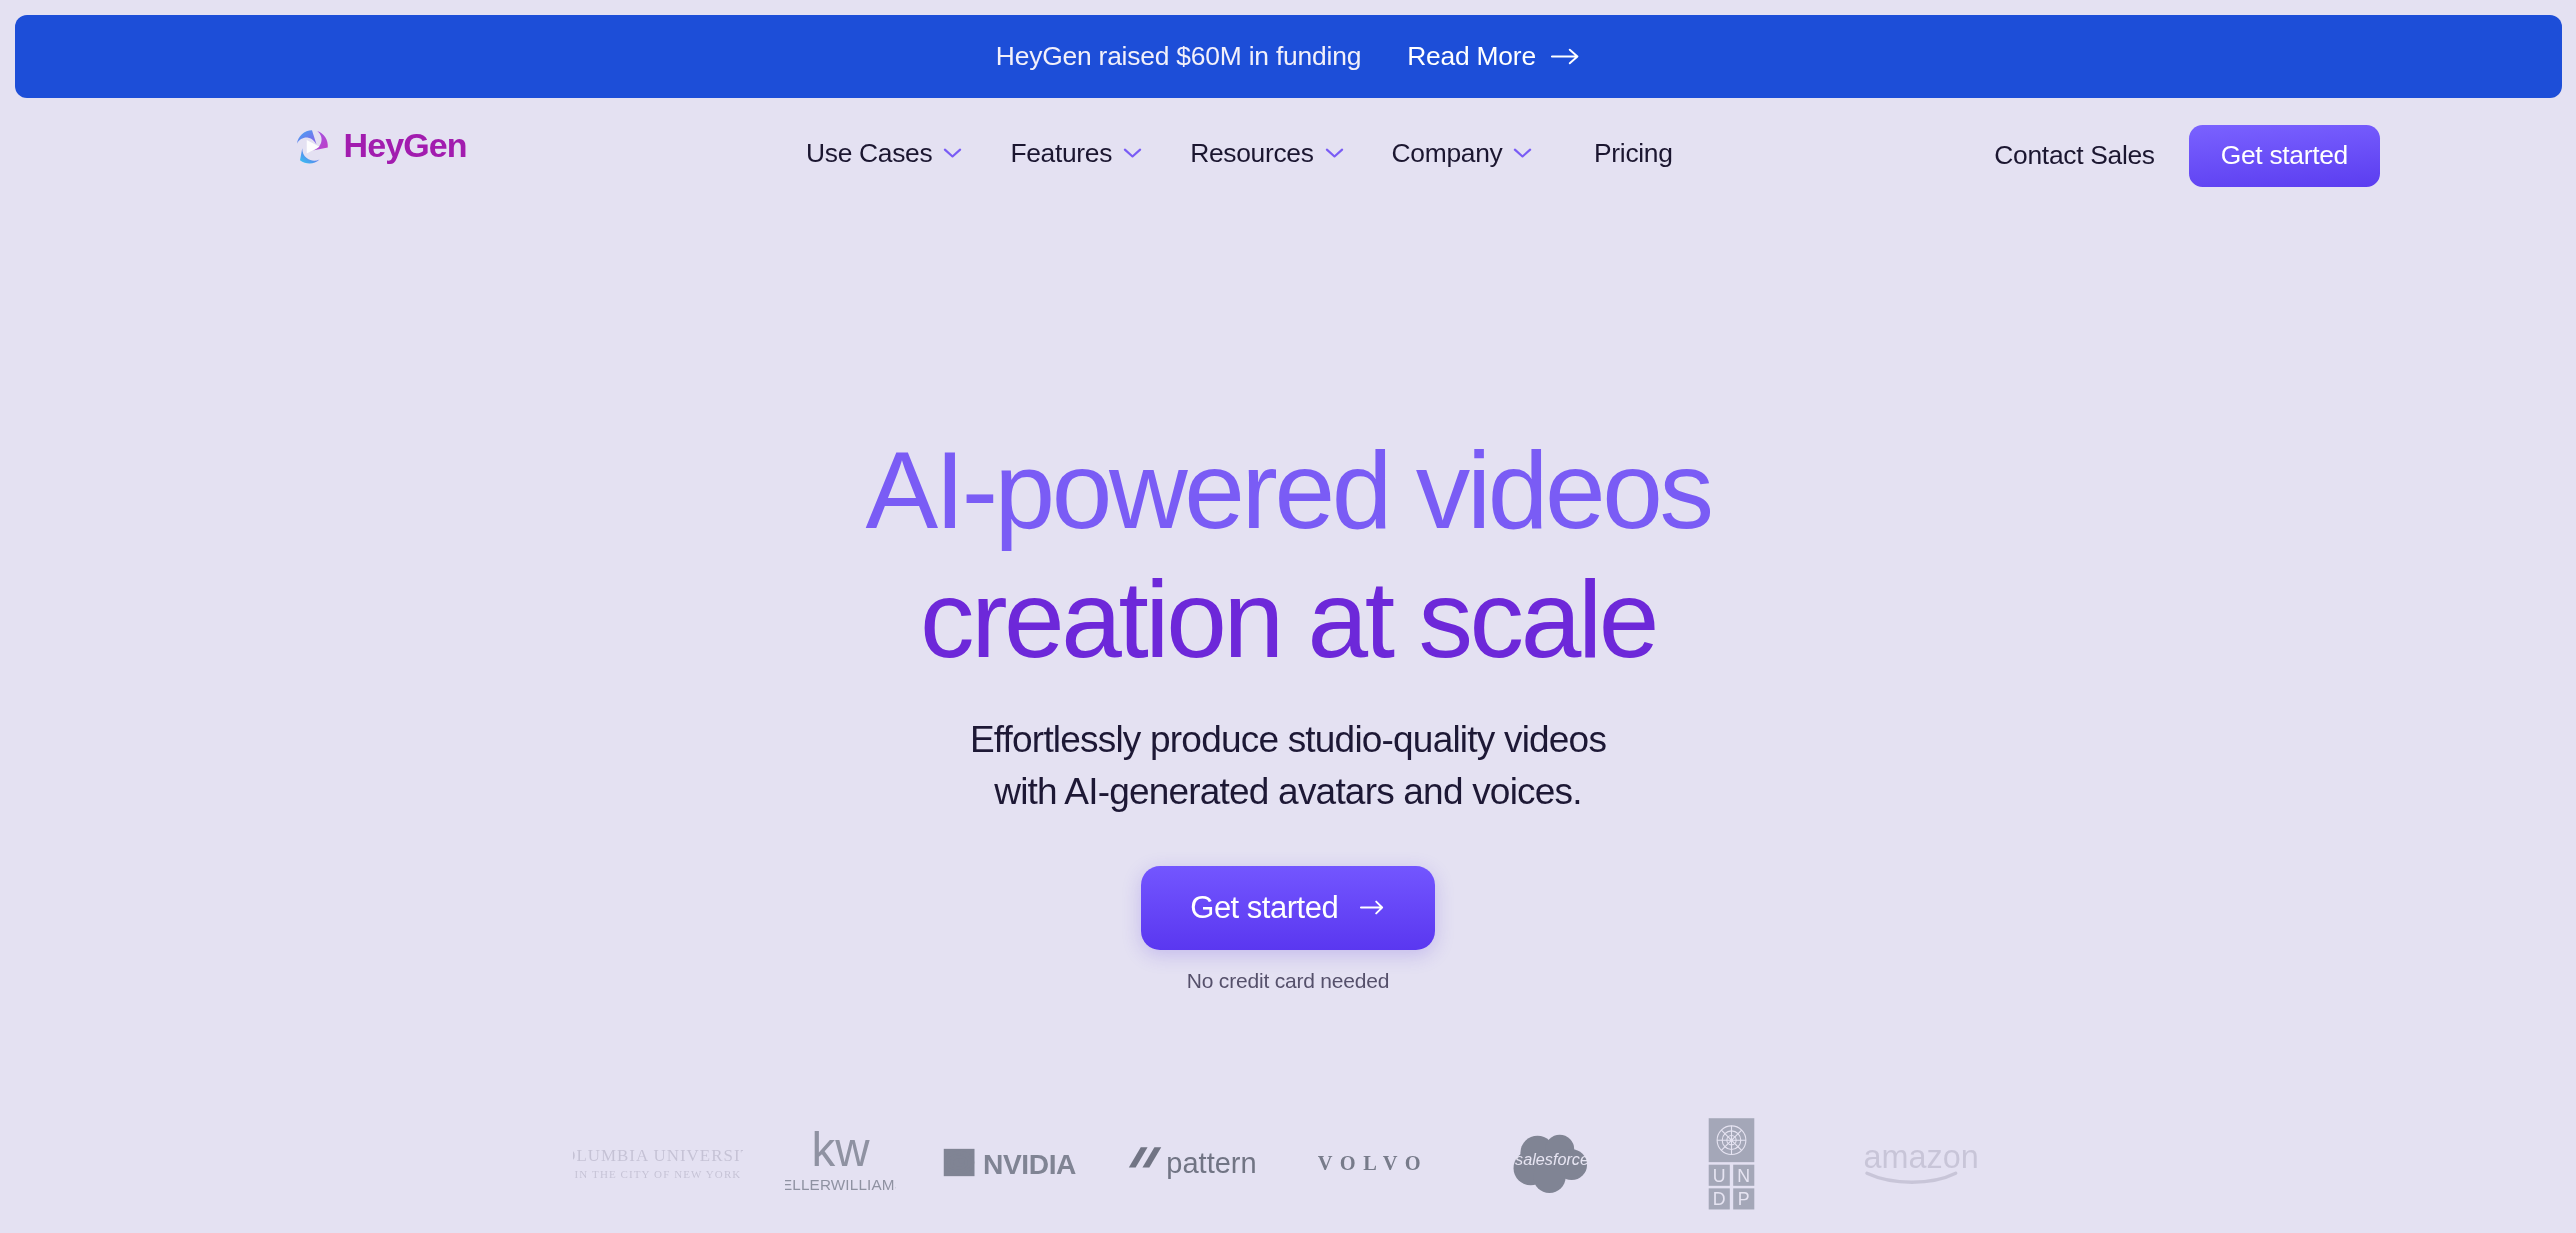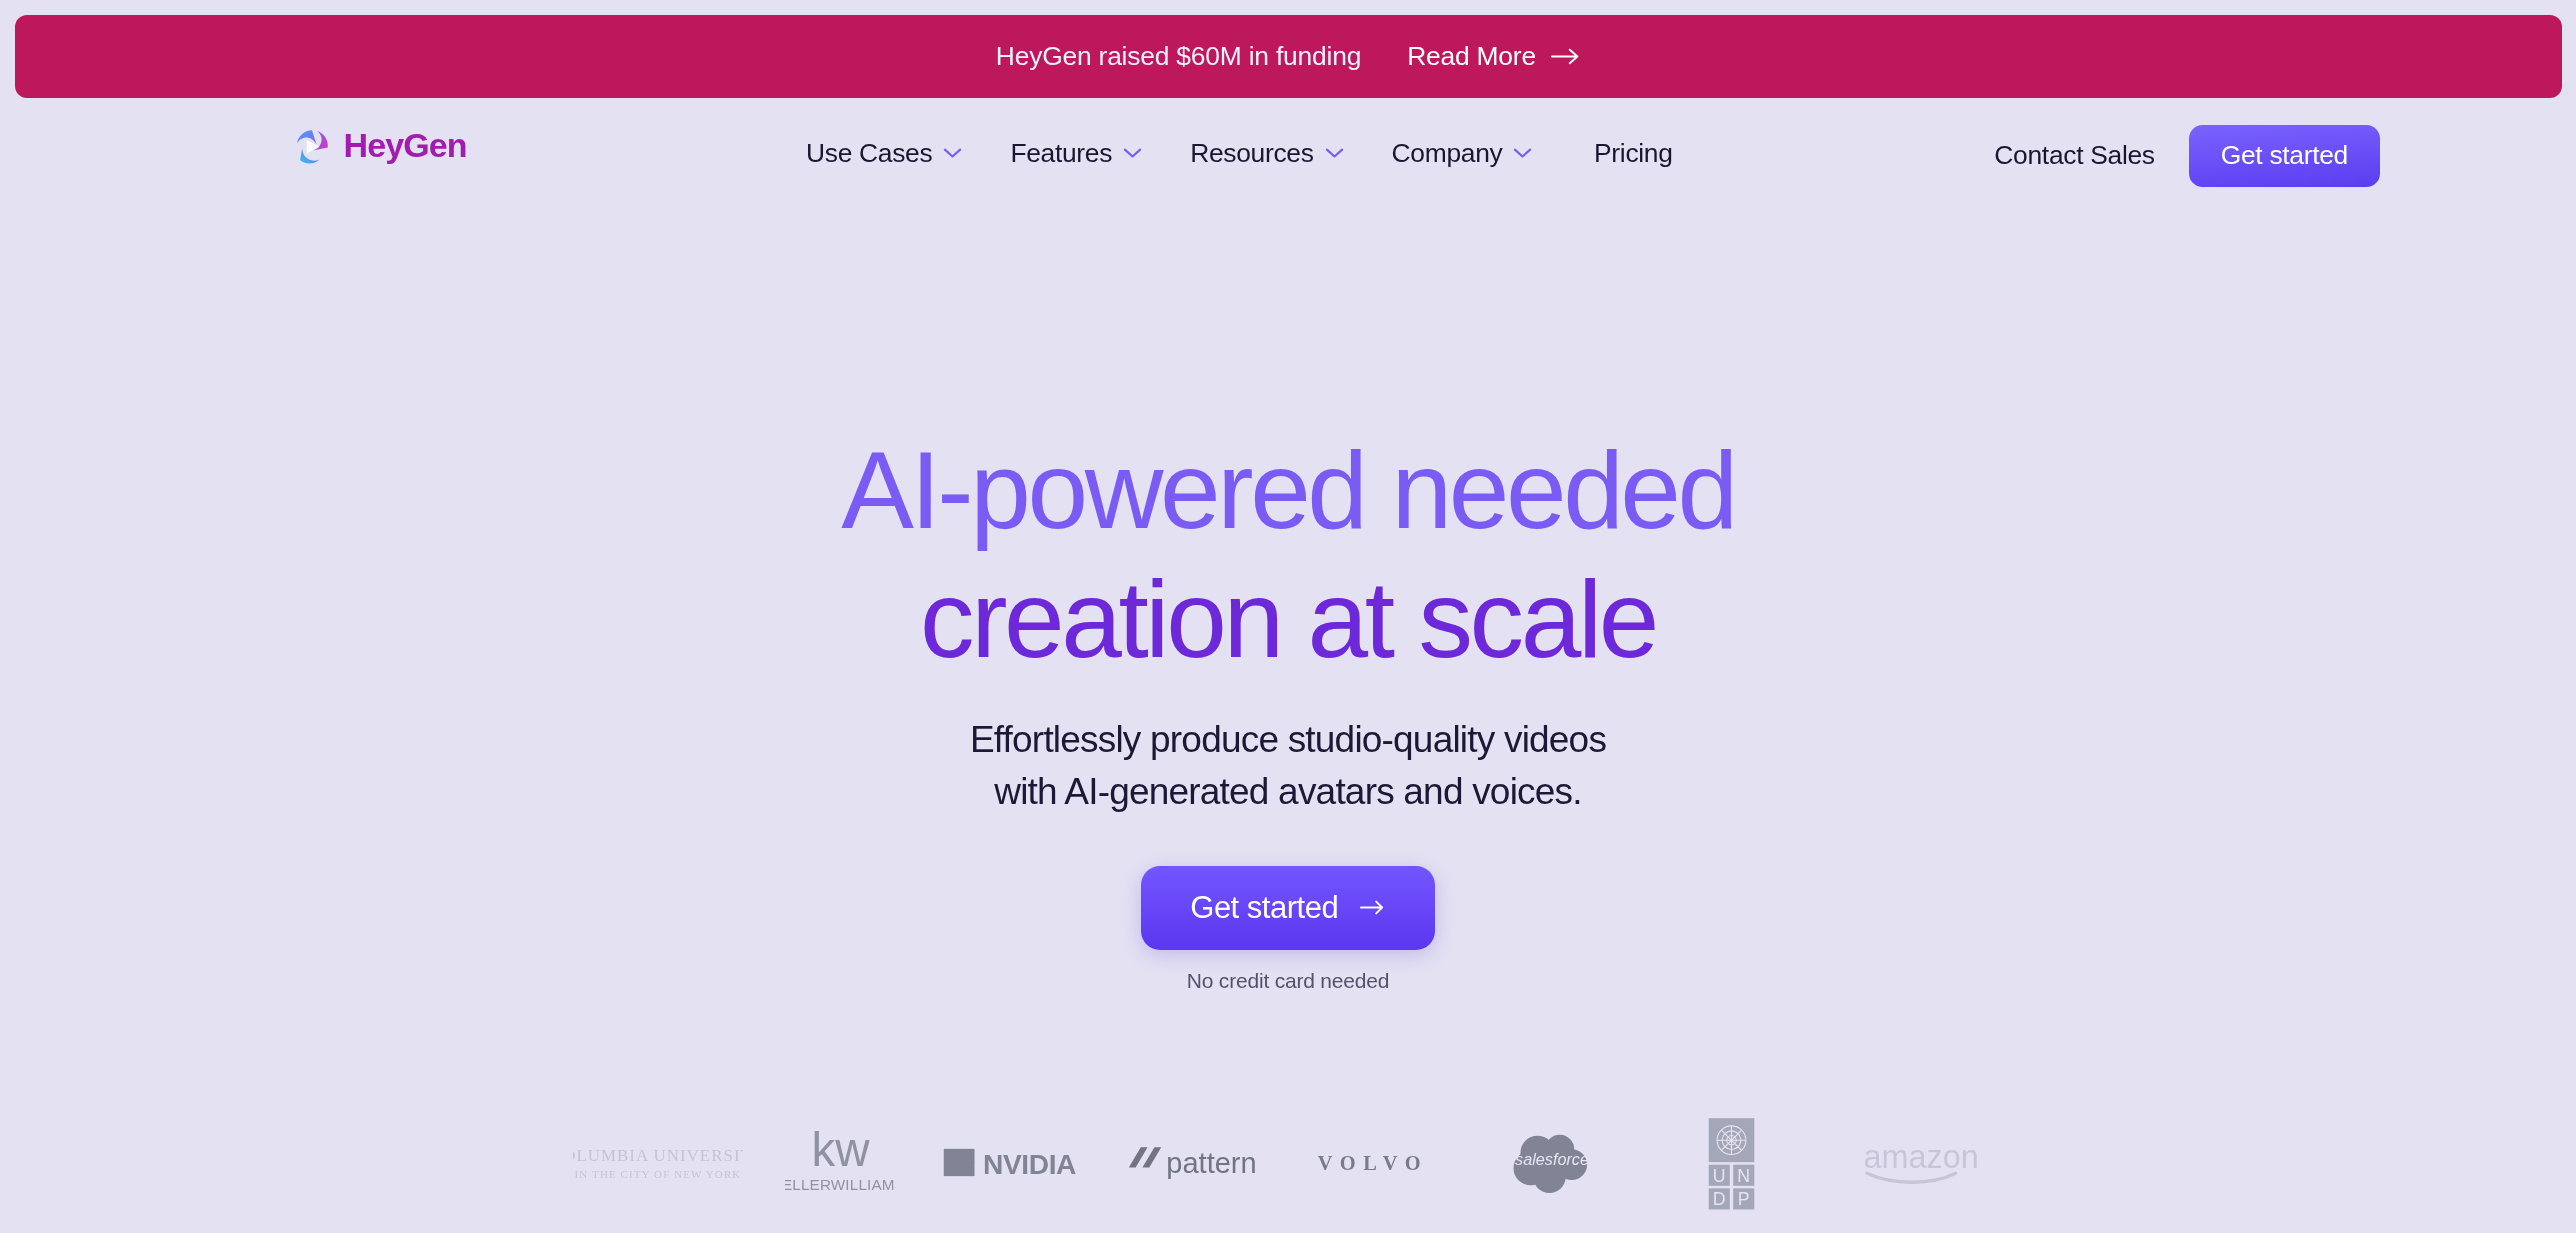--- a/index.html
+++ b/index.html
@@ -7,21 +7,21 @@
     width:2576px; height:1233px;
     background:#E4E1F2;
     font-family:"Liberation Sans", sans-serif;
     overflow:hidden;
   }
 
   
   .banner-wrap {
     position:absolute; left:14.5px; top:14.5px;
     width:calc(100% - 29px); height:83px;
-    background:#be185d;
+    background:#1d4ed8;
     border-radius:12px;
     display:flex; align-items:center; justify-content:center;
     gap:46px;
   }
   .banner-text {
     color:#F2F0FA; font-size:26.4px; letter-spacing:-0.2px; font-weight:400;
   }
   .banner-link {
     color:#FFFFFF; font-size:26.4px; font-weight:400; letter-spacing:-0.2px;
     display:flex; align-items:center; gap:15.3px; text-decoration:none; cursor:pointer;
@@ -179,21 +179,21 @@
   <div class="nav-right">
     <span class="contact-sales">Contact Sales</span>
     <button class="btn-nav">Get started</button>
   </div>
 
 </div>
 
 <div class="hero">
 
   <h1 class="hero-h1">
-    <span class="hl-purple">AI-powered needed</span>
+    <span class="hl-purple">AI-powered videos</span>
     <span class="hl-dark">creation at scale</span>
   </h1>
 
   <p class="hero-sub">
     <span>Effortlessly produce studio-quality videos</span><br>
     <span>with AI-generated avatars and voices.</span>
   </p>
 
   <button class="btn-hero">
     <span>Get started</span>

